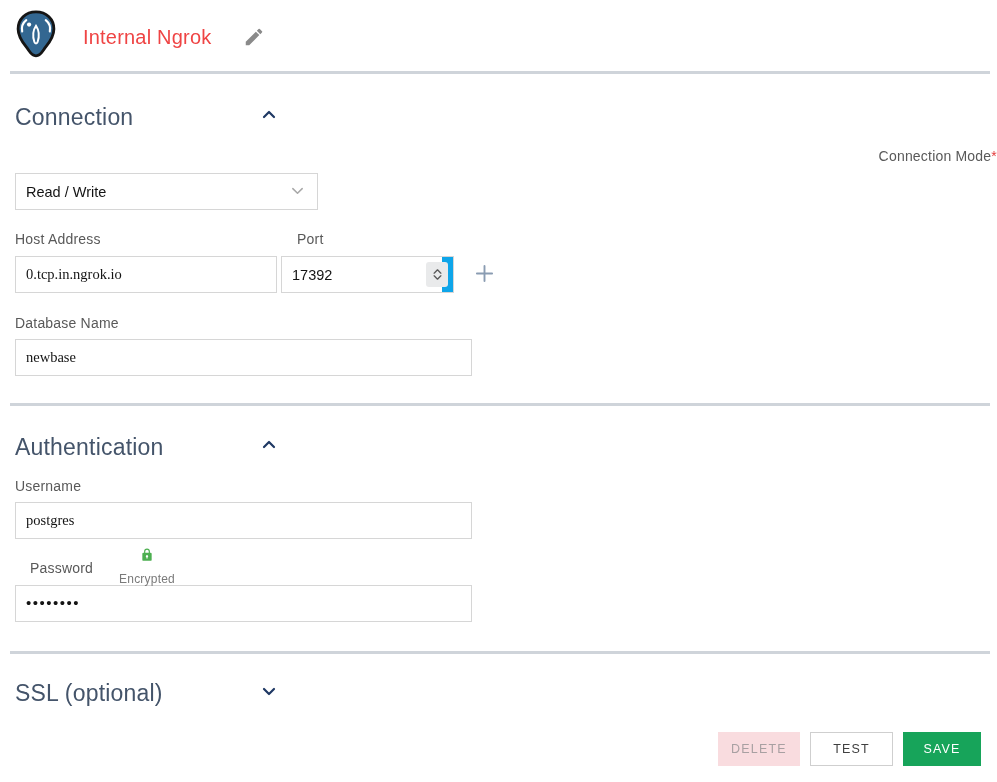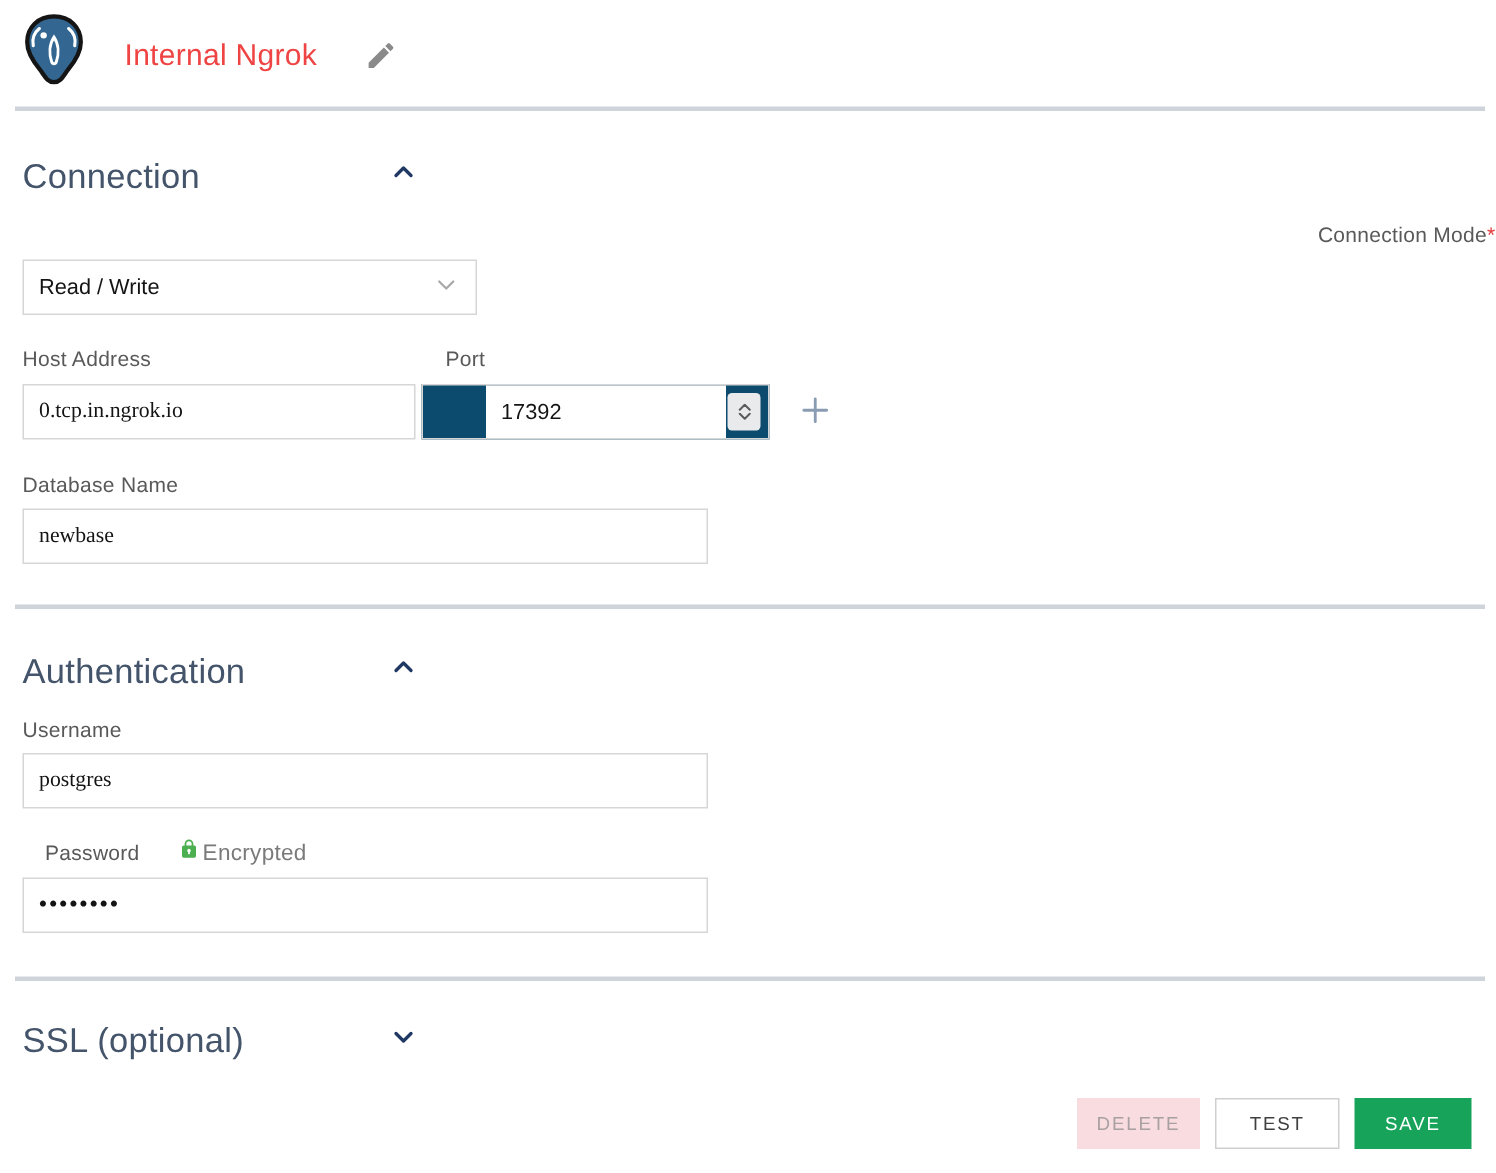--- a/index.html
+++ b/index.html
@@ -50,43 +50,43 @@
     border: 1px solid #d6d6d6; display: flex; align-items: center;
     padding: 0 12px 0 10px; cursor: pointer; justify-content: space-between;
     font-size: 14.5px; color: #141414;
   }
   .row-hostport { display: flex; margin-top: 20px; align-items: flex-start; }
   .col-host { width: 262px; margin-right: 19px; }
   .col-host .field-label, .col-port .field-label { margin-left: 15px; }
   .col-host .text-input { width: 262px; margin-top: 7px; }
   .col-port .field-label { margin-left: 16px; }
   .port-wrap {
-    position: relative; margin-top: 7px; width: 232px; height: 37px;
-    border: 1px solid #d6d6d6; background: #0c4a6e; padding-left: 42px;
+    position: relative; margin-top: 7px; width: 173px; height: 37px;
+    border: 1px solid #d6d6d6; background: #0ea5e9;
   }
   .port-wrap input {
     border: none; width: 160px; height: 35px; padding: 0 10px;
     font-family: "Liberation Sans", sans-serif; font-size: 14.5px; color: #141414; outline: none;
   }
   .stepper {
     position: absolute; right: 5px; top: 5px; width: 22px; height: 25px;
     background: #e9eaeb; border-radius: 3px;
     display: flex; flex-direction: column; align-items: center; justify-content: center; gap: 1px;
     cursor: pointer;
   }
   .plus-btn {
     background: none; border: none; cursor: pointer; padding: 0;
     margin-left: 21px; margin-top: 34px; line-height: 0;
   }
   .input-db { margin-top: 6px; width: 457px; }
   .input-user { margin-top: 6px; width: 457px; }
   .input-pass { margin-top: 7px; width: 457px; font-weight: 700; letter-spacing: 1.5px; font-size: 15px; }
 
   .pw-label-text { margin-left: 15px; }
-  .encrypted-badge { display: flex; align-items: center; gap: 2px; font-size: 15px; color: #7a7a7a; }
+  .encrypted-badge { display: flex; align-items: center; gap: 2px; font-size: 12px; color: #7a7a7a; flex-direction: column; }
 
   .div-2 { margin-top: 27px; }
   .div-3 { margin-top: 29px; }
 
   
   .actions { display: flex; justify-content: flex-end; gap: 10px; margin-top: 27px; padding-right: 16px; }
   .btn {
     height: 34px; font-family: "Liberation Sans", sans-serif;
     font-size: 12.5px; letter-spacing: 1.2px; cursor: pointer; border: none;
     display: flex; align-items: center; justify-content: center;

